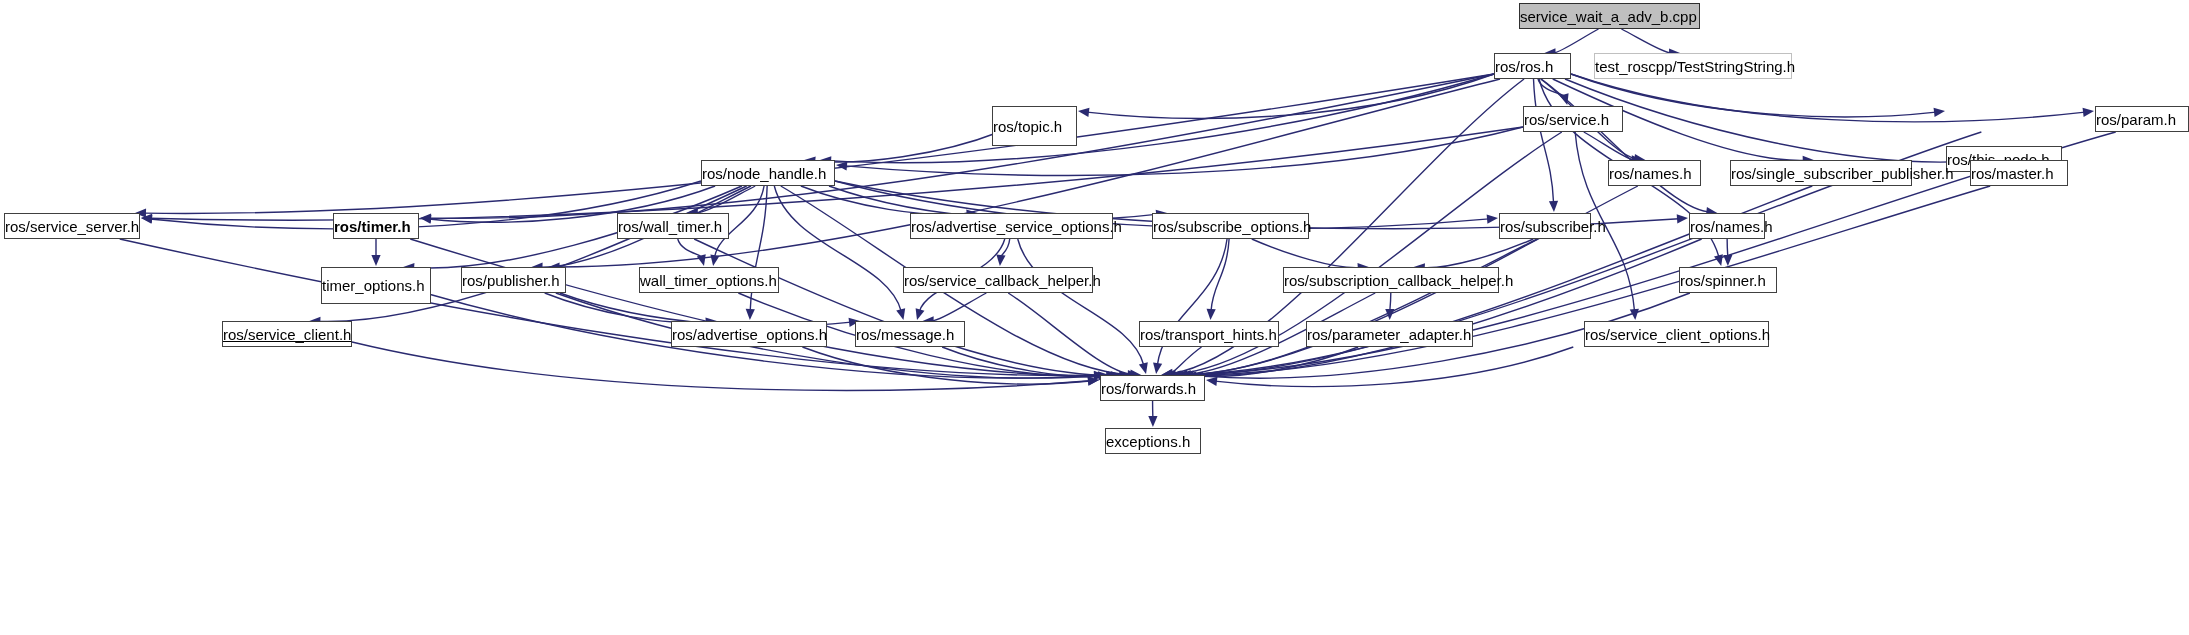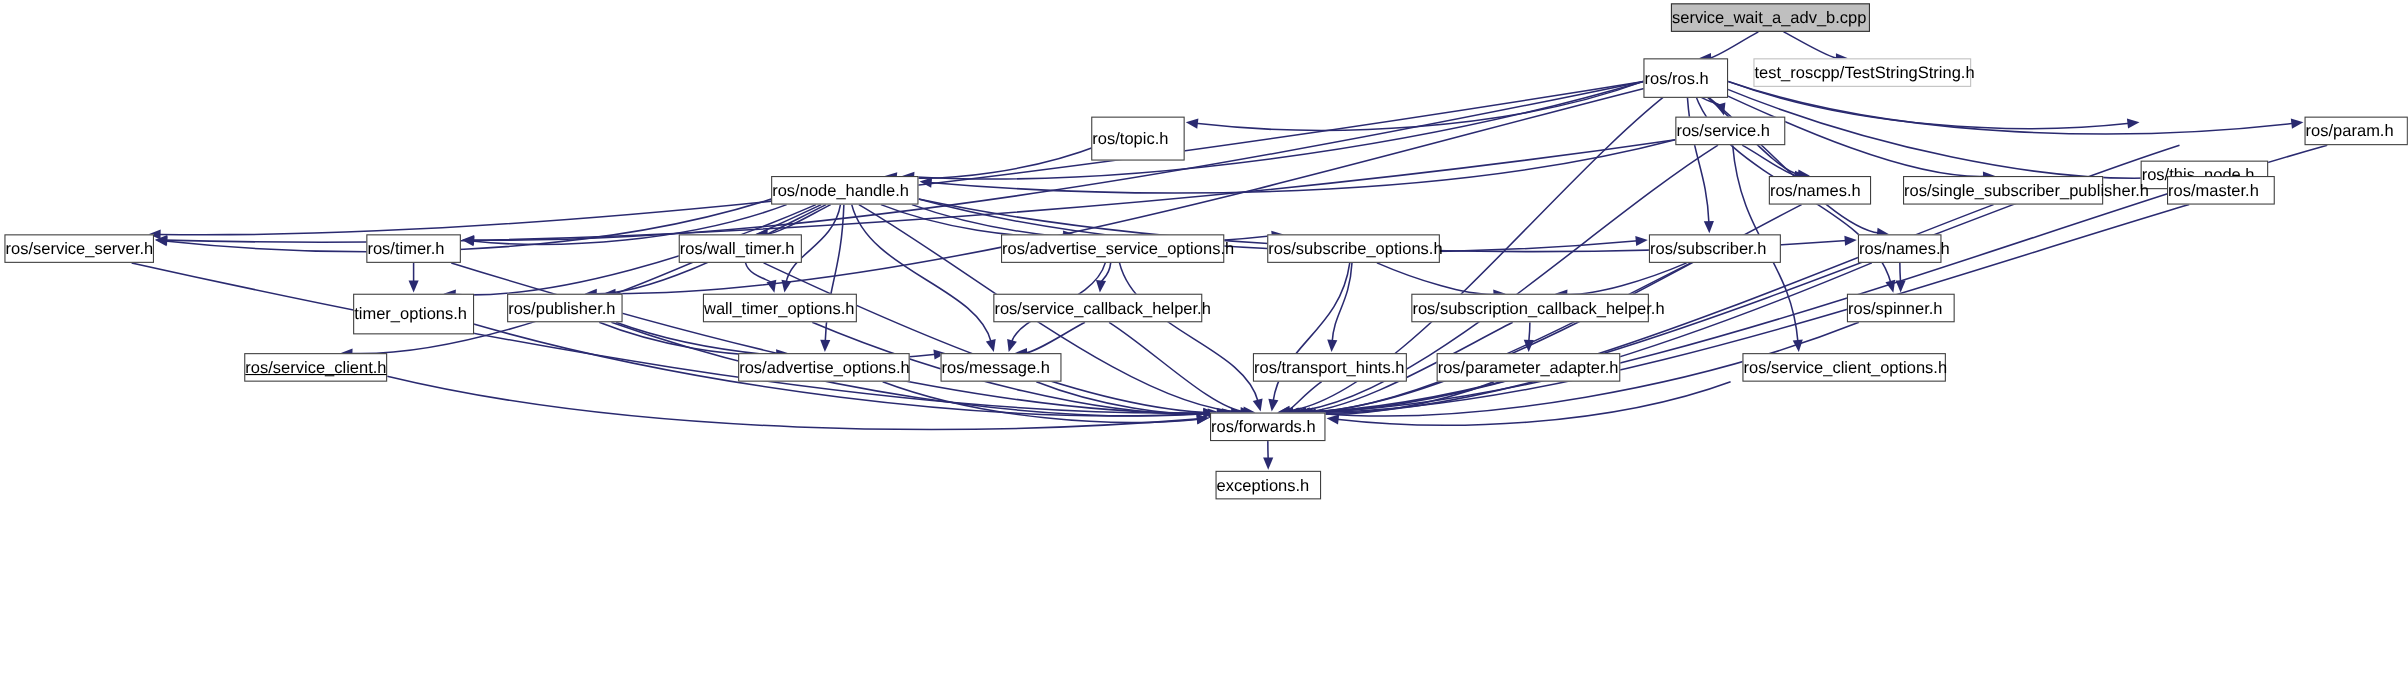--- a/index.html
+++ b/index.html
@@ -203,21 +203,21 @@
       <polygon points="1184.8767367283667,375.08731019949835 1196.2363565469827,371.4652889990488 1195.4331027115977,380.6301557889121" class="edge-head"></polygon>
       <path d="M 1573.2824074074074 347 C 1462.7976851851852 387.56603571364155, 1315.4847222222222 392.67910714256436, 1214.9347952922544 381.1401063551265" class="edge-line"></path>
       <polygon points="1205.9934795292254,380.11401063551267 1217.4462032740635,376.7981217917147 1216.397305427347,385.9381334605888" class="edge-head"></polygon>
       <path d="M 1152.5674528301886 401 C 1152.6112641509433 413.15, 1152.8887358490567 415.85, 1152.8964887040224 418.0000650108591" class="edge-line"></path>
       <polygon points="1152.9289413232325,427.0000065010859 1148.2893069158597,416.01666490729383 1157.4892471058695,415.98349111876803" class="edge-head"></polygon>
     </svg>
   <div id="nodes-layer">
       <div class="node-box root" style="left: 1519px; top: 3px; width: 181px; height: 26px;">
         <span>service_wait_a_adv_b.cpp</span>
       </div>
-      <div class="node-box" style="left: 1494px; top: 53px; width: 77px; height: 36px;">
+      <div class="node-box" style="left: 1494px; top: 53px; width: 77px; height: 26px;">
         <span>ros/ros.h</span>
       </div>
       <div class="node-box faint" style="left: 1594px; top: 53px; width: 198px; height: 26px;">
         <span>test_roscpp/TestStringString.h</span>
       </div>
       <div class="node-box" style="left: 992px; top: 106px; width: 85px; height: 40px;">
         <span>ros/topic.h</span>
       </div>
       <div class="node-box" style="left: 1523px; top: 106px; width: 100px; height: 26px;">
         <span>ros/service.h</span>
@@ -236,33 +236,33 @@
       </div>
       <div class="node-box" style="left: 1730px; top: 160px; width: 182px; height: 26px;">
         <span>ros/single_subscriber_publisher.h</span>
       </div>
       <div class="node-box" style="left: 1970px; top: 160px; width: 98px; height: 26px;">
         <span>ros/master.h</span>
       </div>
       <div class="node-box" style="left: 4px; top: 213px; width: 136px; height: 26px;">
         <span>ros/service_server.h</span>
       </div>
-      <div class="node-box" style="left: 333px; top: 213px; width: 86px; height: 26px;">
+      <div class="node-box" style="left: 333px; top: 213px; width: 86px; height: 26px; font-weight: bold;">
         <span>ros/timer.h</span>
       </div>
       <div class="node-box" style="left: 617px; top: 213px; width: 112px; height: 26px;">
         <span>ros/wall_timer.h</span>
       </div>
       <div class="node-box" style="left: 910px; top: 213px; width: 203px; height: 26px;">
         <span>ros/advertise_service_options.h</span>
       </div>
       <div class="node-box" style="left: 1152px; top: 213px; width: 157px; height: 26px;">
         <span>ros/subscribe_options.h</span>
       </div>
-      <div class="node-box" style="left: 1499px; top: 213px; width: 120px; height: 26px;">
+      <div class="node-box" style="left: 1499px; top: 213px; width: 92px; height: 26px;">
         <span>ros/subscriber.h</span>
       </div>
       <div class="node-box" style="left: 1689px; top: 213px; width: 76px; height: 26px;">
         <span>ros/names.h</span>
       </div>
       <div class="node-box" style="left: 321px; top: 267px; width: 110px; height: 37px;">
         <span>timer_options.h</span>
       </div>
       <div class="node-box" style="left: 461px; top: 267px; width: 105px; height: 26px;">
         <span>ros/publisher.h</span>

